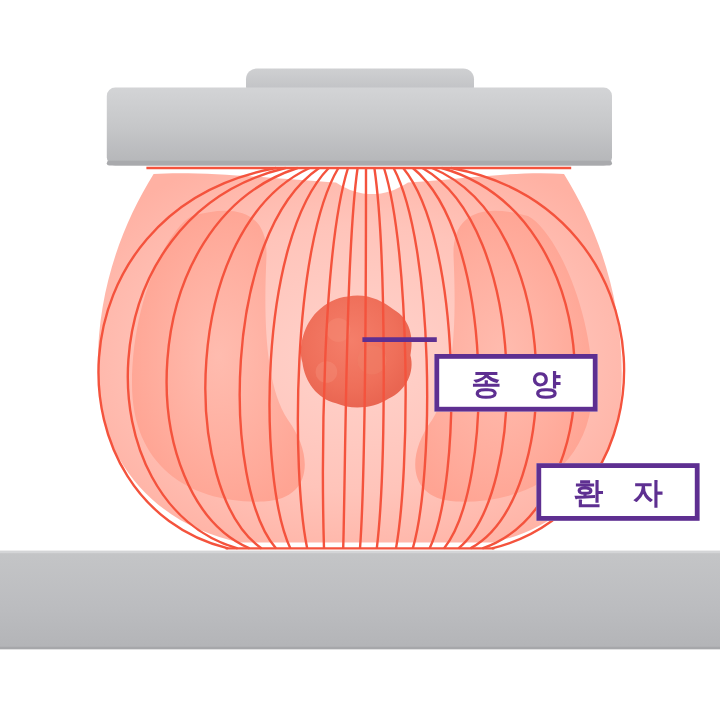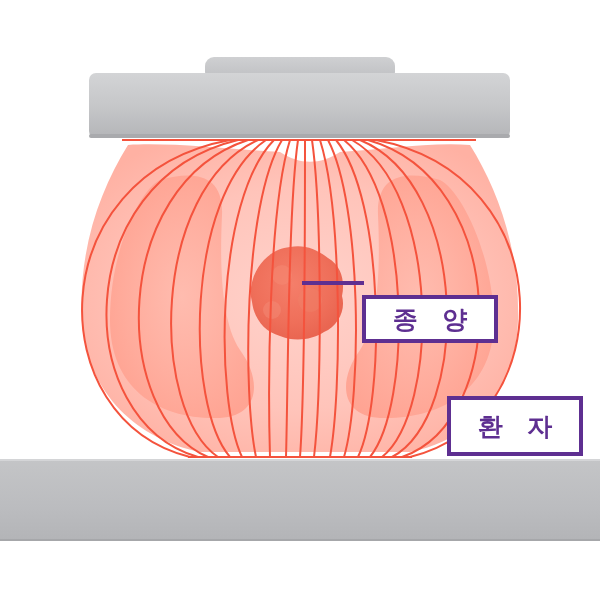--- a/index.html
+++ b/index.html
@@ -134,15 +134,15 @@
     <rect x="89" y="134" width="421" height="4" rx="2" fill="#a9aaad"></rect>
   </g>
 
   <line x1="302" y1="283" x2="364" y2="283" stroke="#5e2f91" stroke-width="4"></line>
 </svg>
 
 <div class="label-box" style="left:362px; top:259px; width:136px; height:48px;margin-top:36px;">
   <span>종 양</span>
 </div>
 
-<div class="label-box" style="left:447px; top:396px; width:136px; height:60px;">
+<div class="label-box" style="left:447px; top:386px; width:136px; height:48px;">
   <span>환 자</span>
 </div>
 
 </body></html>

